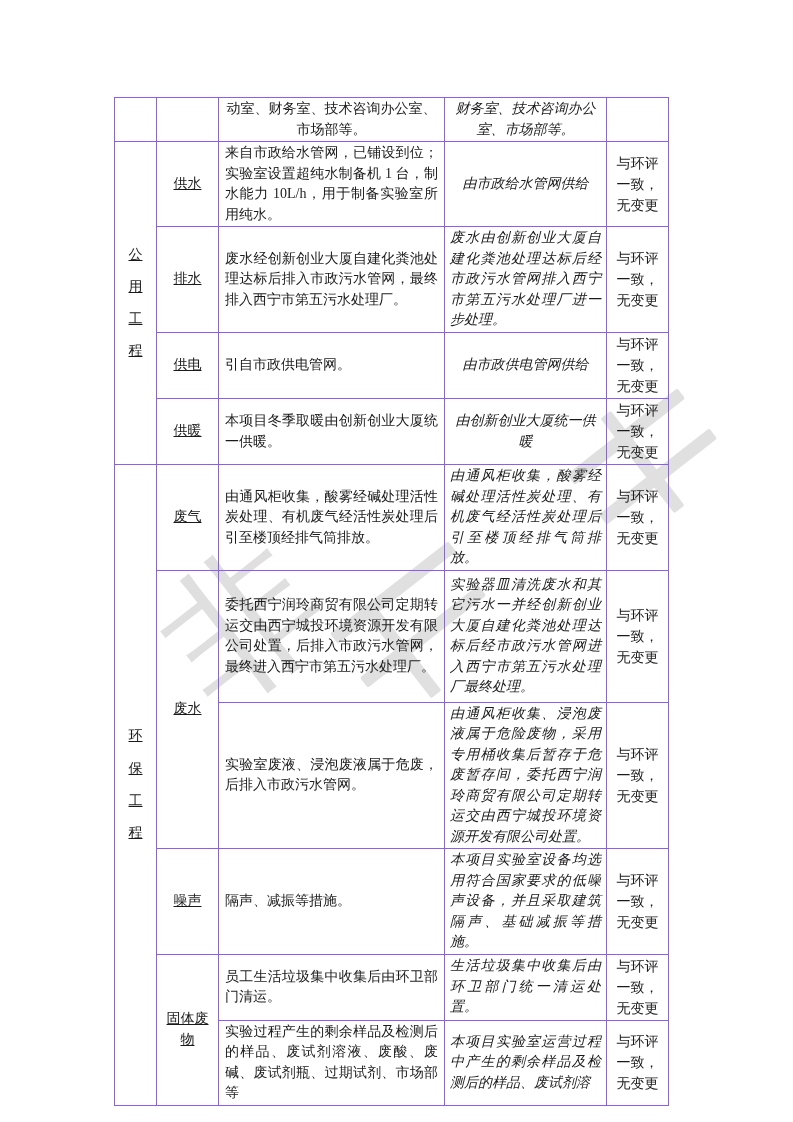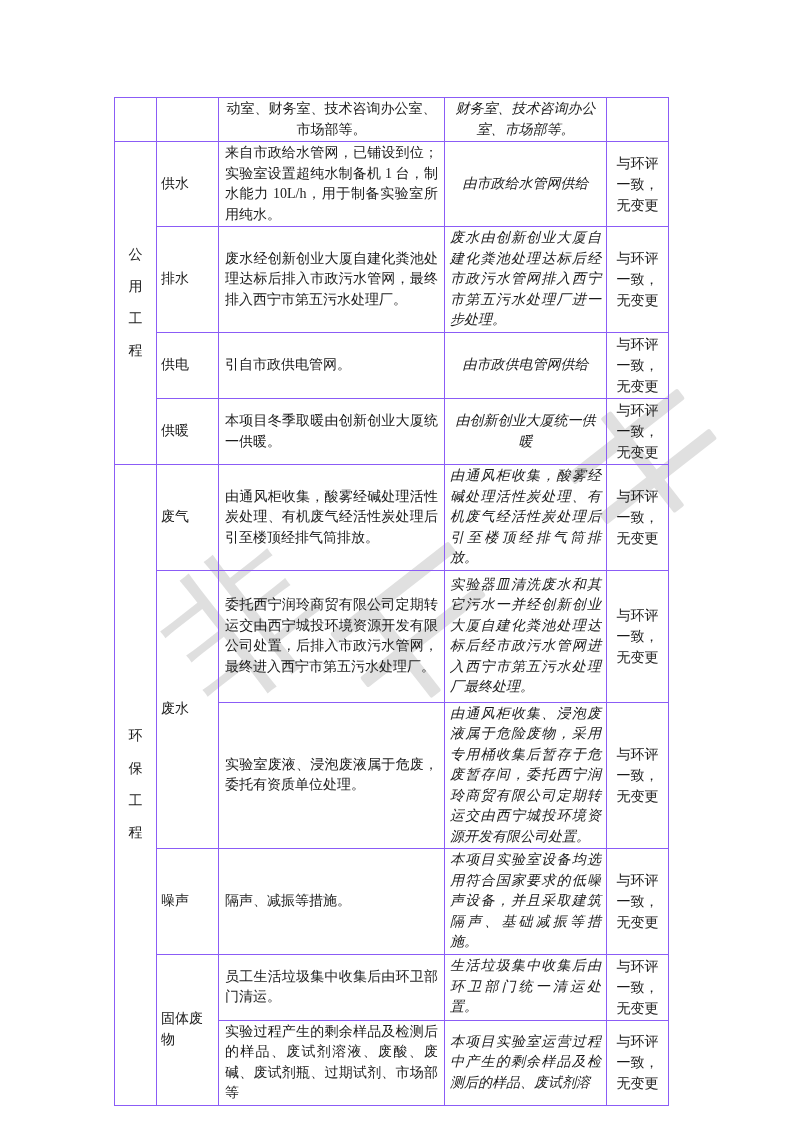--- a/index.html
+++ b/index.html
@@ -44,31 +44,32 @@
     border:1px solid #8b5cf6;
     vertical-align:middle;
     padding:1px 6px;
     overflow:hidden;
     word-break:break-all;
   }
   col.w1{width:42px;}  col.w2{width:62px;}  col.w3{width:226px;}
   col.w4{width:162px;} col.w5{width:62px;}
 
   td.c1{padding:1px 2px;text-align:center;}
-  td.c2{padding:1px 4px;}
+  td.c2{padding:1px 4px;text-align:center;text-decoration:underline;}
   td.c3{text-align:justify;}
   td.c4{padding:1px 5px;text-align:justify;font-style:italic;}
   td.c4.center, td.c3.center{text-align:center;}
   td.c5{padding:1px 3px;text-align:center;line-height:21px;}
 
   .vtext{
     width:1.1em;margin:0 auto;
     word-break:break-all;
     line-height:2.3;
     text-align:center;
+    text-decoration:underline;
   }
 
   tr.r0{height:44px;}  tr.r1{height:83px;}  tr.r2{height:106px;}
   tr.r3{height:62px;}  tr.r4{height:63px;}  tr.r5{height:86px;}
   tr.r6{height:132px;} tr.r7{height:136px;} tr.r8{height:89px;}
   tr.r9{height:63px;}  tr.r10{height:59px;}
 </style>
 </head>
 <body>
 
@@ -144,21 +145,21 @@
     </tr>
 
     <tr class="r6">
       <td class="c2" rowspan="2">废水</td>
       <td class="c3">委托西宁润玲商贸有限公司定期转运交由西宁城投环境资源开发有限公司处置，后排入市政污水管网，最终进入西宁市第五污水处理厂。</td>
       <td class="c4">实验器皿清洗废水和其它污水一并经创新创业大厦自建化粪池处理达标后经市政污水管网进入西宁市第五污水处理厂最终处理。</td>
       <td class="c5">与环评一致，无变更</td>
     </tr>
 
     <tr class="r7">
-      <td class="c3">实验室废液、浸泡废液属于危废，委托有资质单位处理。</td>
+      <td class="c3">实验室废液、浸泡废液属于危废，后排入市政污水管网。</td>
       <td class="c4">由通风柜收集、浸泡废液属于危险废物，采用专用桶收集后暂存于危废暂存间，委托西宁润玲商贸有限公司定期转运交由西宁城投环境资源开发有限公司处置。</td>
       <td class="c5">与环评一致，无变更</td>
     </tr>
 
     <tr class="r8">
       <td class="c2">噪声</td>
       <td class="c3">隔声、减振等措施。</td>
       <td class="c4">本项目实验室设备均选用符合国家要求的低噪声设备，并且采取建筑隔声、基础减振等措施。</td>
       <td class="c5">与环评一致，无变更</td>
     </tr>

